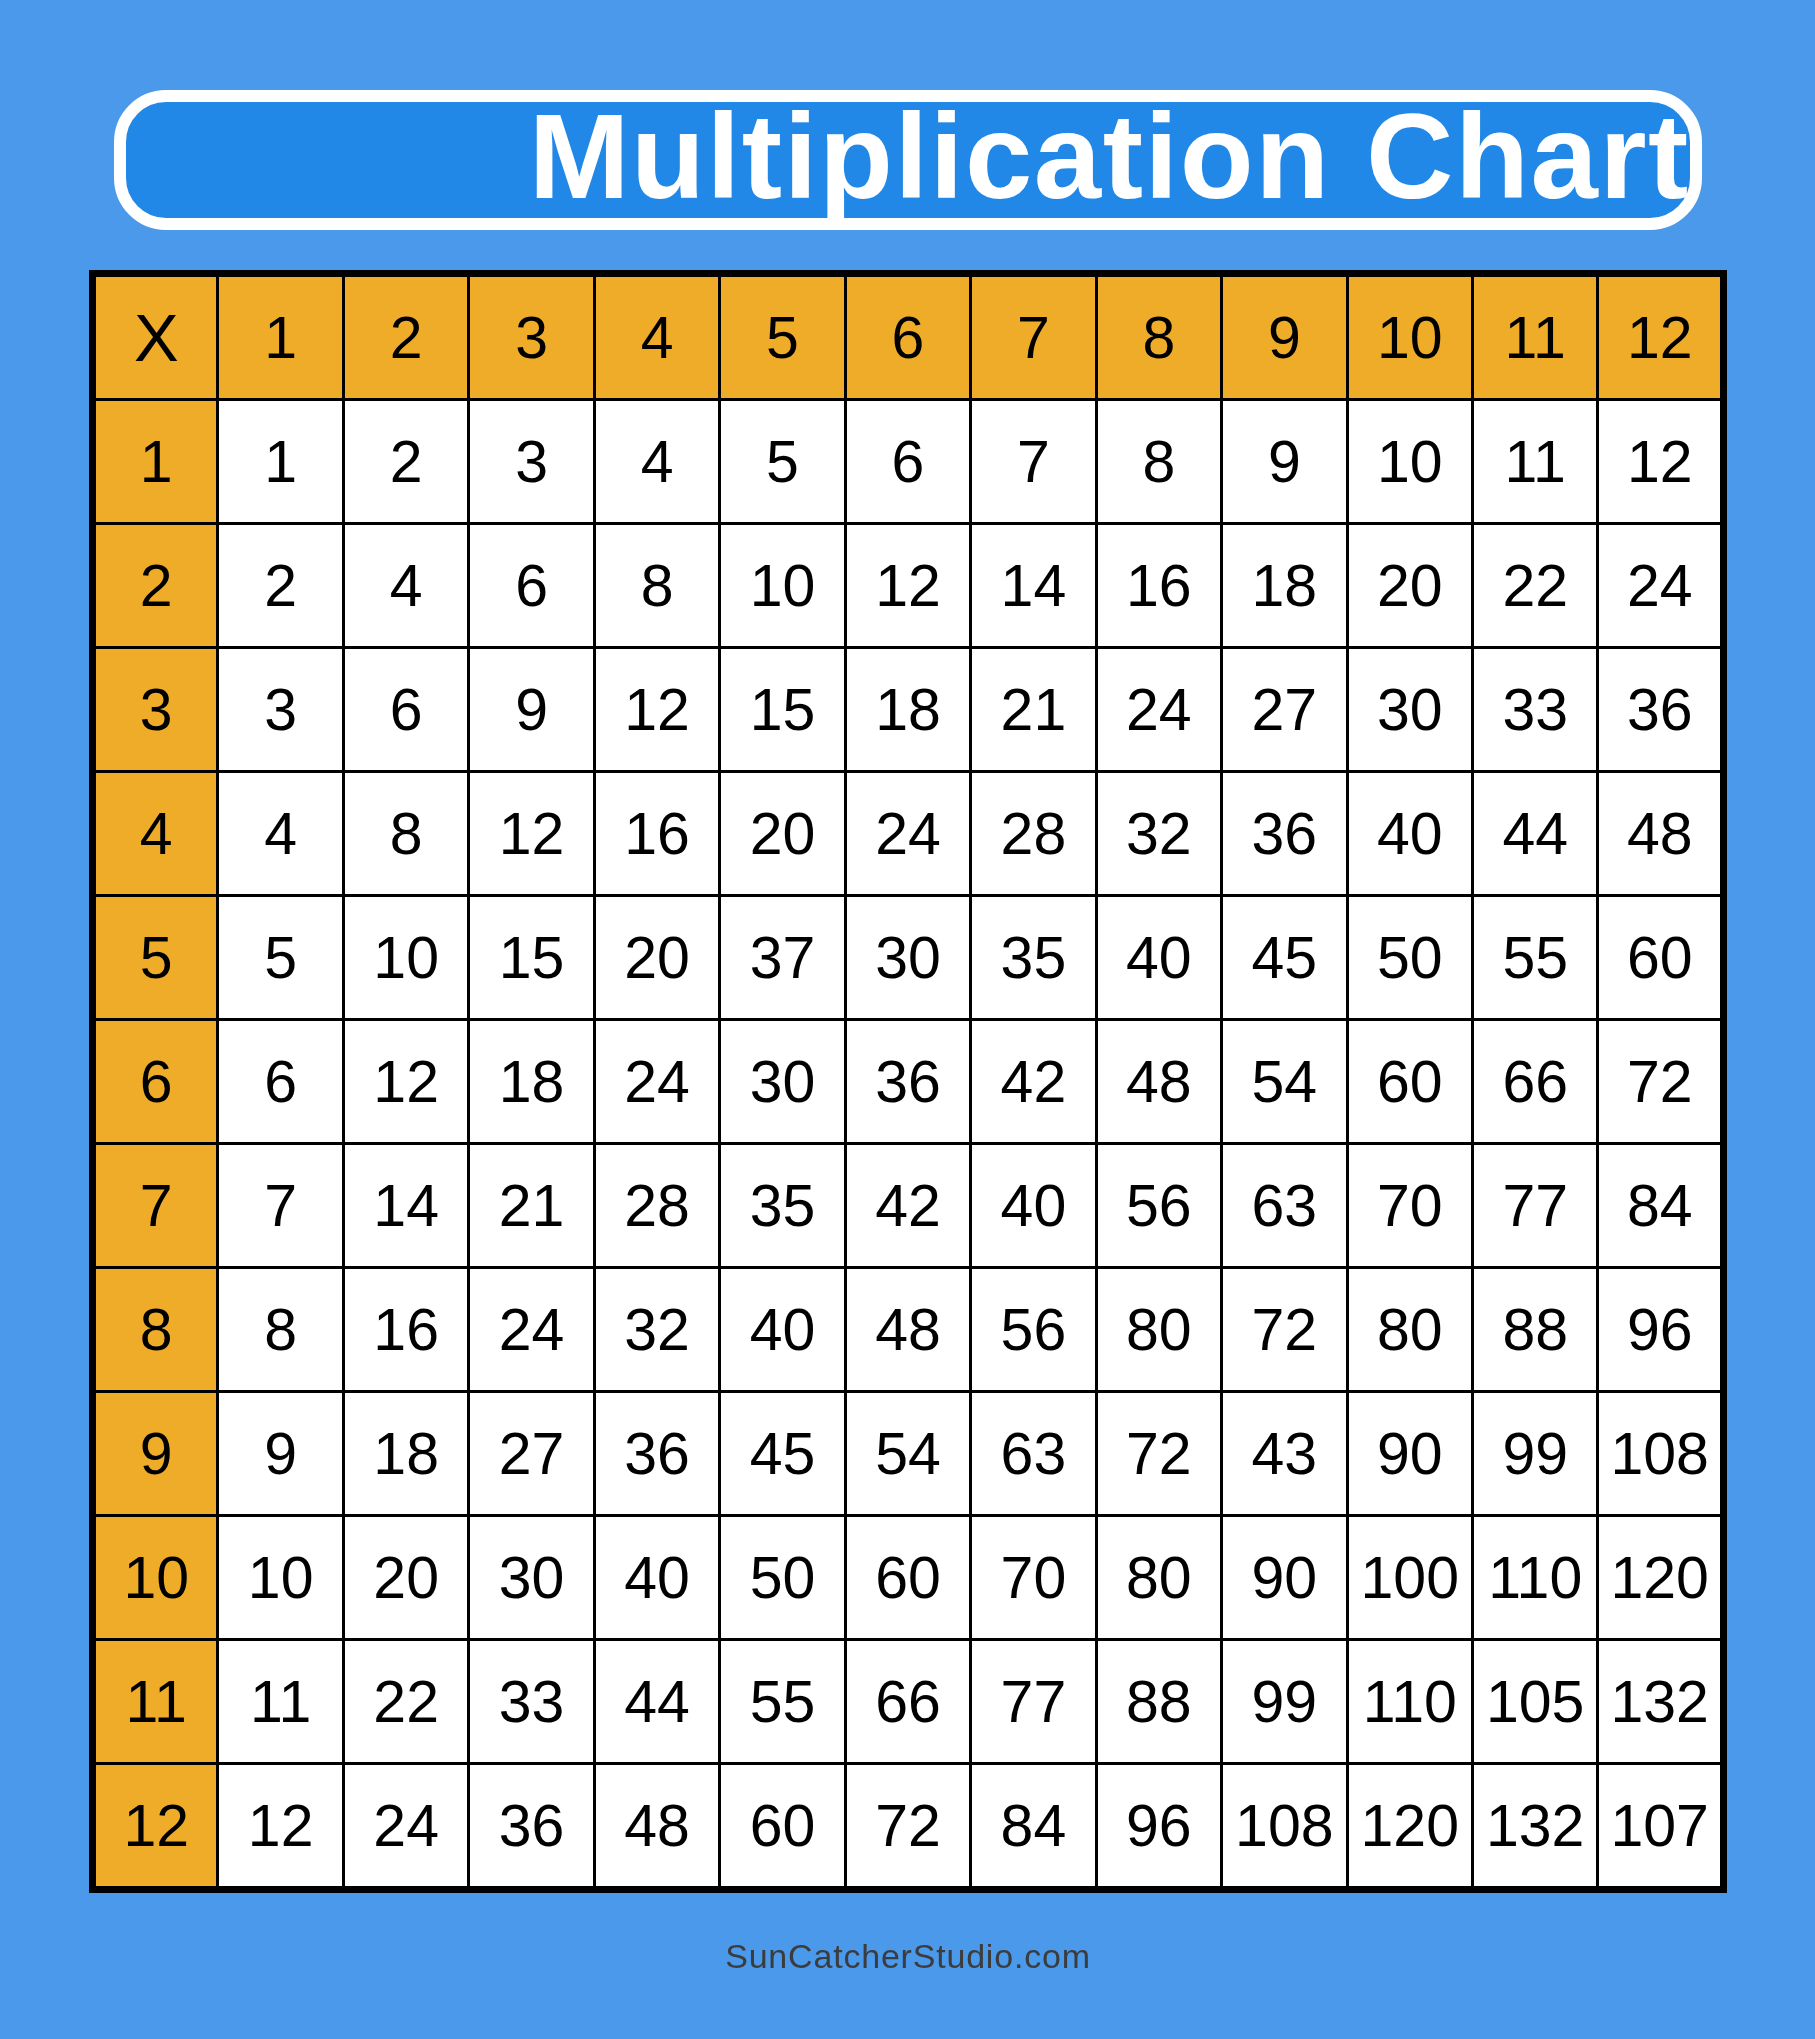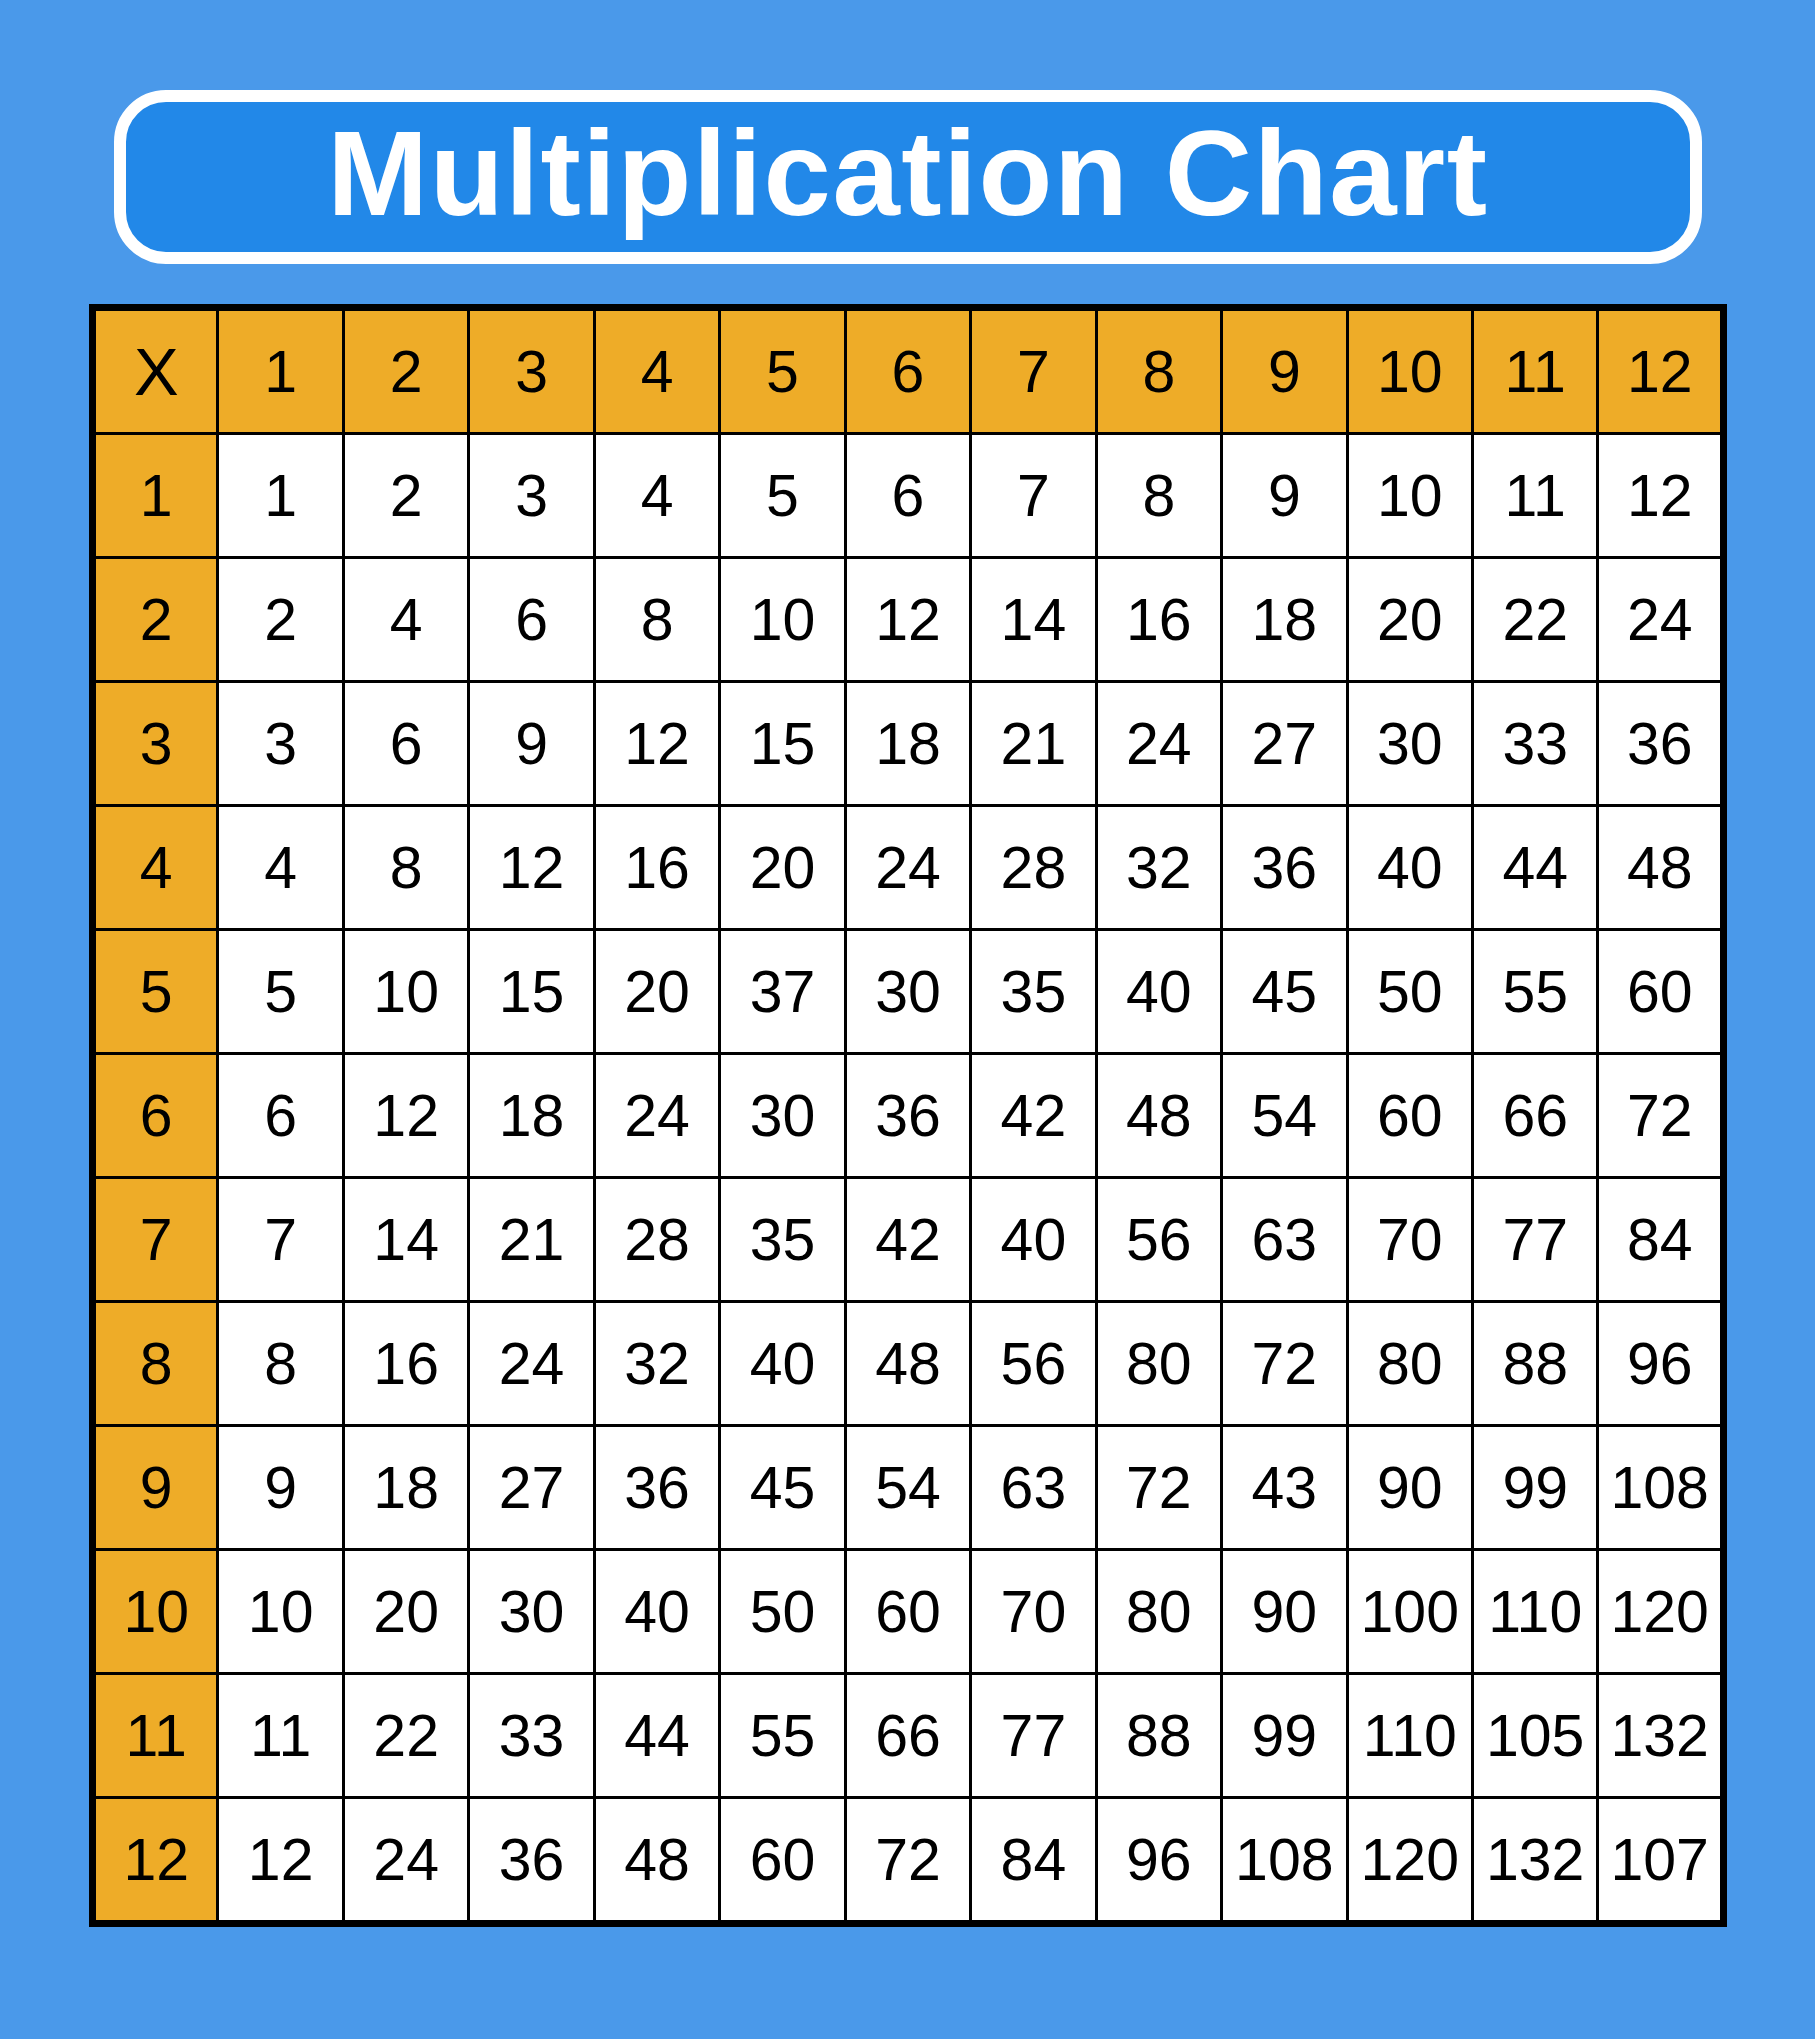--- a/index.html
+++ b/index.html
@@ -14,30 +14,30 @@
 
   .page {
     width: 1816px;
     height: 2040px;
     position: relative;
   }
 
   .banner {
     box-sizing: border-box;
     width: 1588px;
-    height: 174px;
+    height: 140px;
     margin: 0 auto;
     position: relative;
     top: 90px;
     background: var(--banner-fill, #2288E8);
     border: 12.2px solid var(--banner-border, #FFFFFF);
     border-radius: 52px;
     display: flex;
     align-items: center;
-    justify-content: center;
+    justify-content: flex-end;
   }
 
   .banner h1 {
     margin: 0;
     color: var(--title-text, #FFFFFF);
     font-size: 121px;
     font-weight: 700;
     letter-spacing: 1.6px;
     white-space: nowrap;
     line-height: 1;
@@ -292,15 +292,16 @@
           <td>84</td>
           <td>96</td>
           <td>108</td>
           <td>120</td>
           <td>132</td>
           <td>107</td>
         </tr>
       </tbody>
   </table>
 
+  <div class="footer">SunCatcherStudio.com</div>
 
 </div>
 
 
 </body></html>

